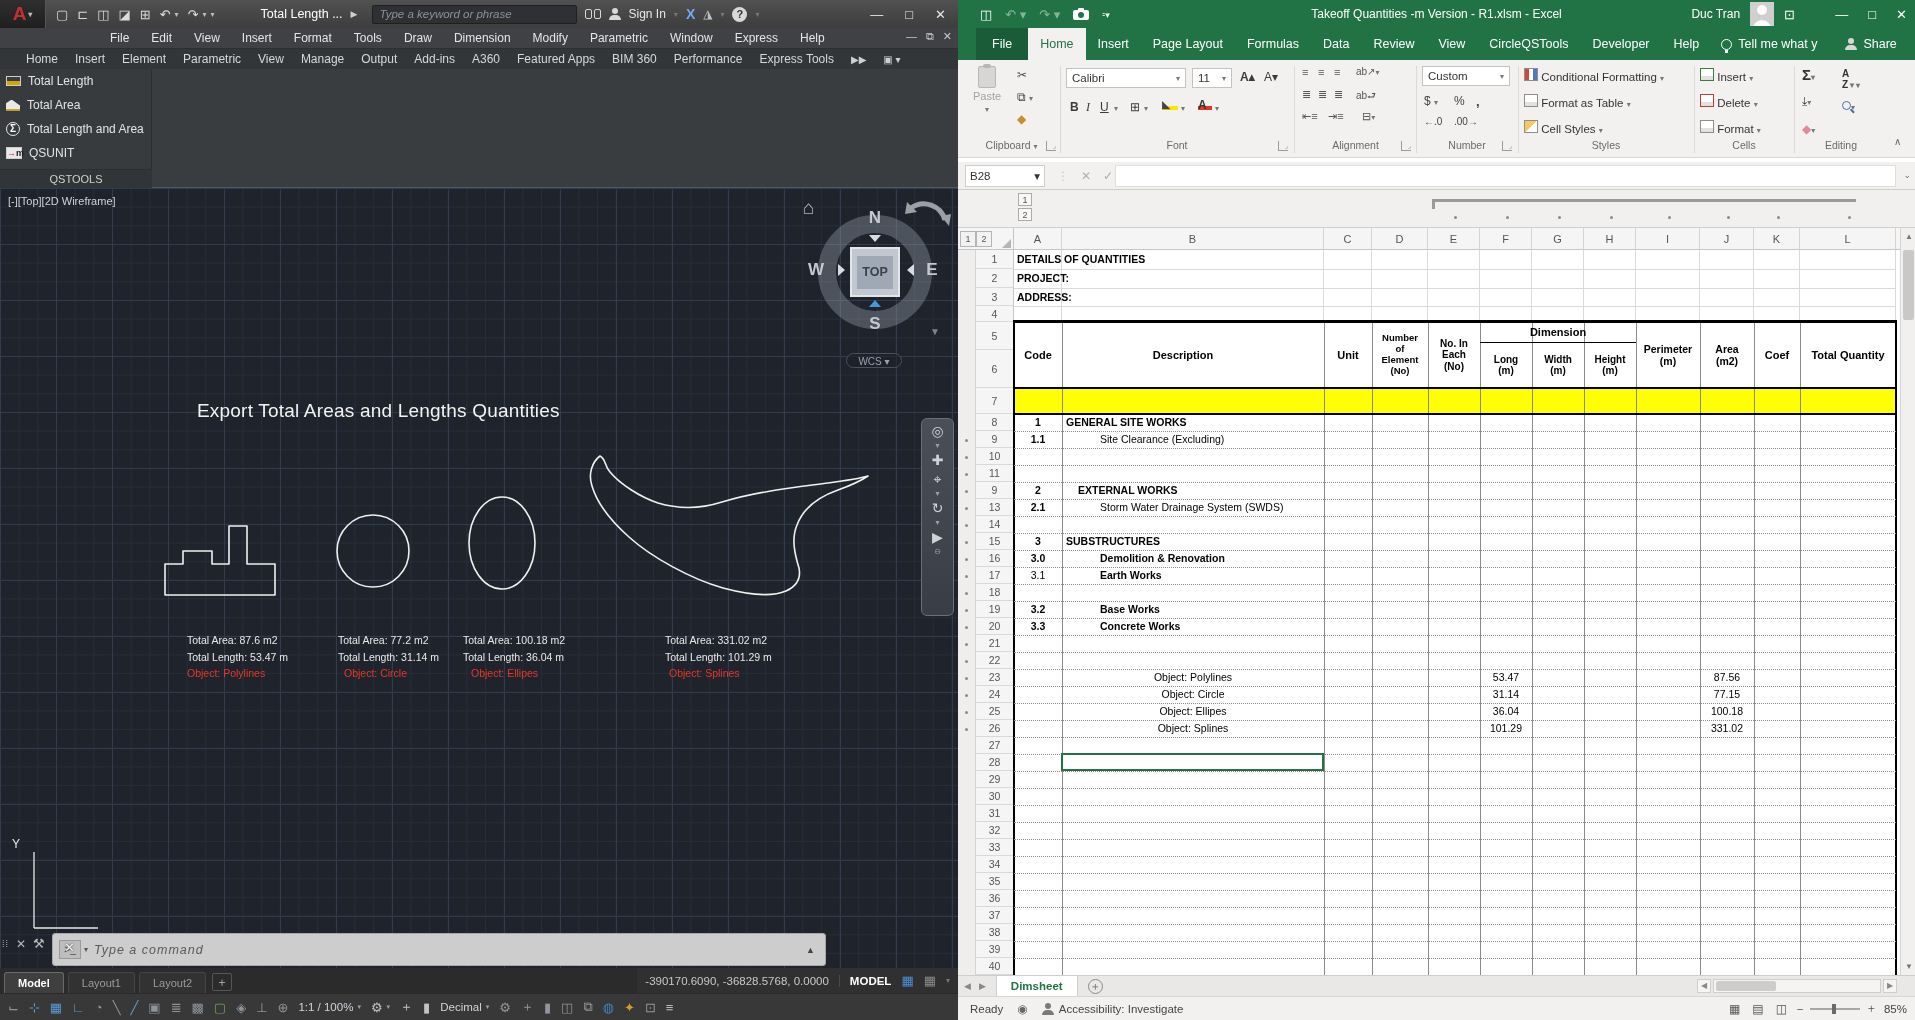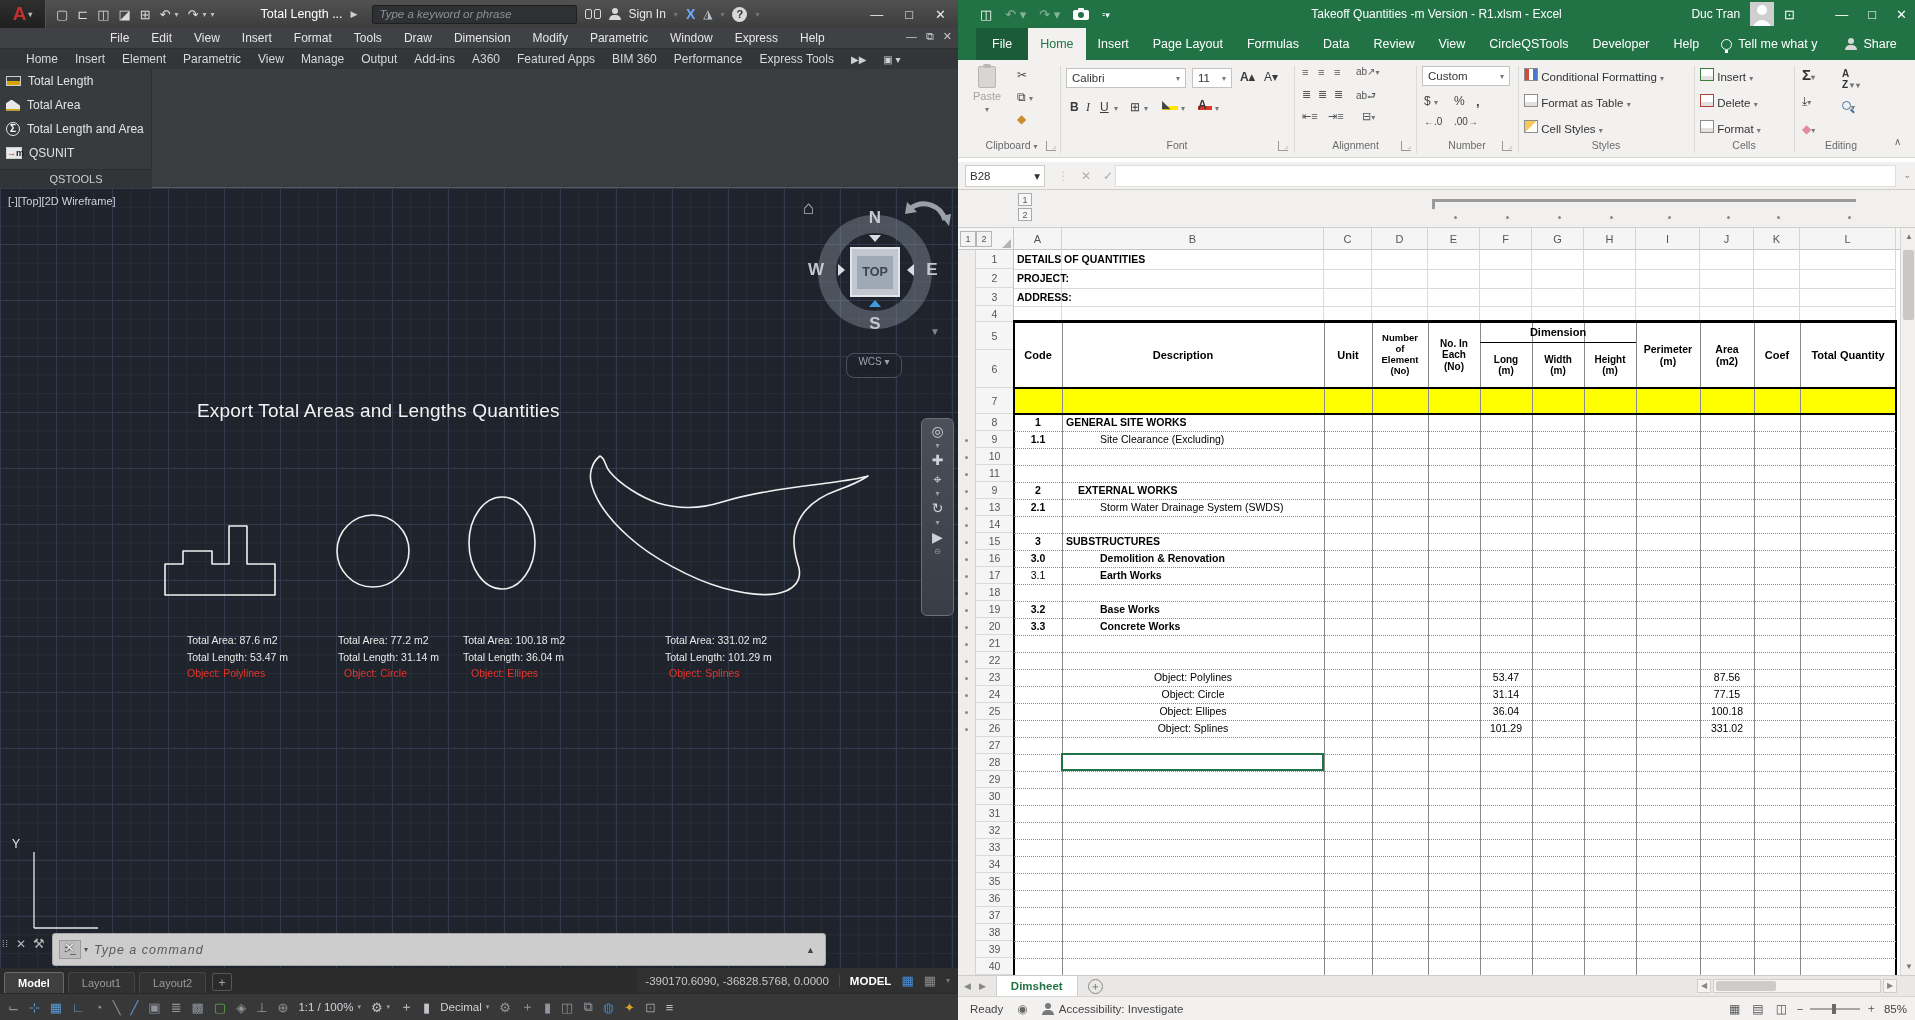--- a/index.html
+++ b/index.html
@@ -48,21 +48,21 @@
   .vp-heading{position:absolute;left:197px;top:212px;color:#f2f2f2;font-size:19px;font-weight:500;letter-spacing:.2px}
   .obj-label{position:absolute;width:160px;font-size:10.5px;color:#e9e9e9;line-height:16.5px;white-space:nowrap}
   .obj-label .red{color:#e8352a}
   
   .cube-ring{position:absolute;left:818px;top:27px;width:114px;height:114px;border-radius:50%;border:18px solid rgba(168,176,186,.34)}
   .cube-letter{position:absolute;color:#c3c9d1;font-size:17px;font-weight:bold;transform:translate(-50%,-50%)}
   .cube-top{position:absolute;left:850px;top:59px;width:50px;height:50px;background:#c2c8d0;border:2px solid #e2e6ea;display:flex;align-items:center;justify-content:center}
   .cube-top i{width:36px;height:33px;background:#9fa9b6;color:#39424e;font-weight:bold;font-size:12.5px;font-style:normal;display:flex;align-items:center;justify-content:center}
   .tri{position:absolute;width:0;height:0}
   .home-ic{position:absolute;left:803px;top:9px;color:#aeb4bc;font-size:19px}
-  .wcs-pill{position:absolute;left:846px;top:165px;width:56px;height:25px;border:1px solid #49525f;border-radius:8px;background:rgba(28,33,42,.6);color:#9aa3ad;font-size:10px;text-align:center;line-height:15px}
+  .wcs-pill{position:absolute;left:846px;top:165px;width:56px;height:15px;border:1px solid #49525f;border-radius:8px;background:rgba(28,33,42,.6);color:#9aa3ad;font-size:10px;text-align:center;line-height:15px}
   .navbar{position:absolute;left:921px;top:230px;width:33px;height:198px;background:linear-gradient(#4b5058,#393e46);border:1px solid #6a6f78;border-radius:6px;display:flex;flex-direction:column;align-items:center;padding-top:4px;gap:3px}
   .navbar span{color:#cfd3d9;font-size:14px;line-height:16px}
   .navbar span.sm{font-size:8px;color:#9aa0a8;line-height:7px}
   
   .cmd-left{position:absolute;left:2px;top:748px;display:flex;gap:7px;align-items:center;color:#b9b9b9;font-size:12px}
   .cmdbar{position:absolute;left:52px;top:745px;width:774px;height:33px;background:#cdcdcd;border:1px solid #a8a8a8;border-radius:3px;display:flex;align-items:center}
   .cmd-chip{margin-left:6px;width:22px;height:19px;background:#bdbdbd;border:1px solid #9a9a9a;color:#444;font-size:10px;text-align:center;line-height:17px}
   .cmd-dd{color:#555;font-size:8px;margin:0 6px 0 3px}
   .cmd-text{color:#5a5a5a;font-style:italic;font-size:12.5px;letter-spacing:1px}
   .cmd-up{position:absolute;right:10px;color:#444;font-size:9px}

